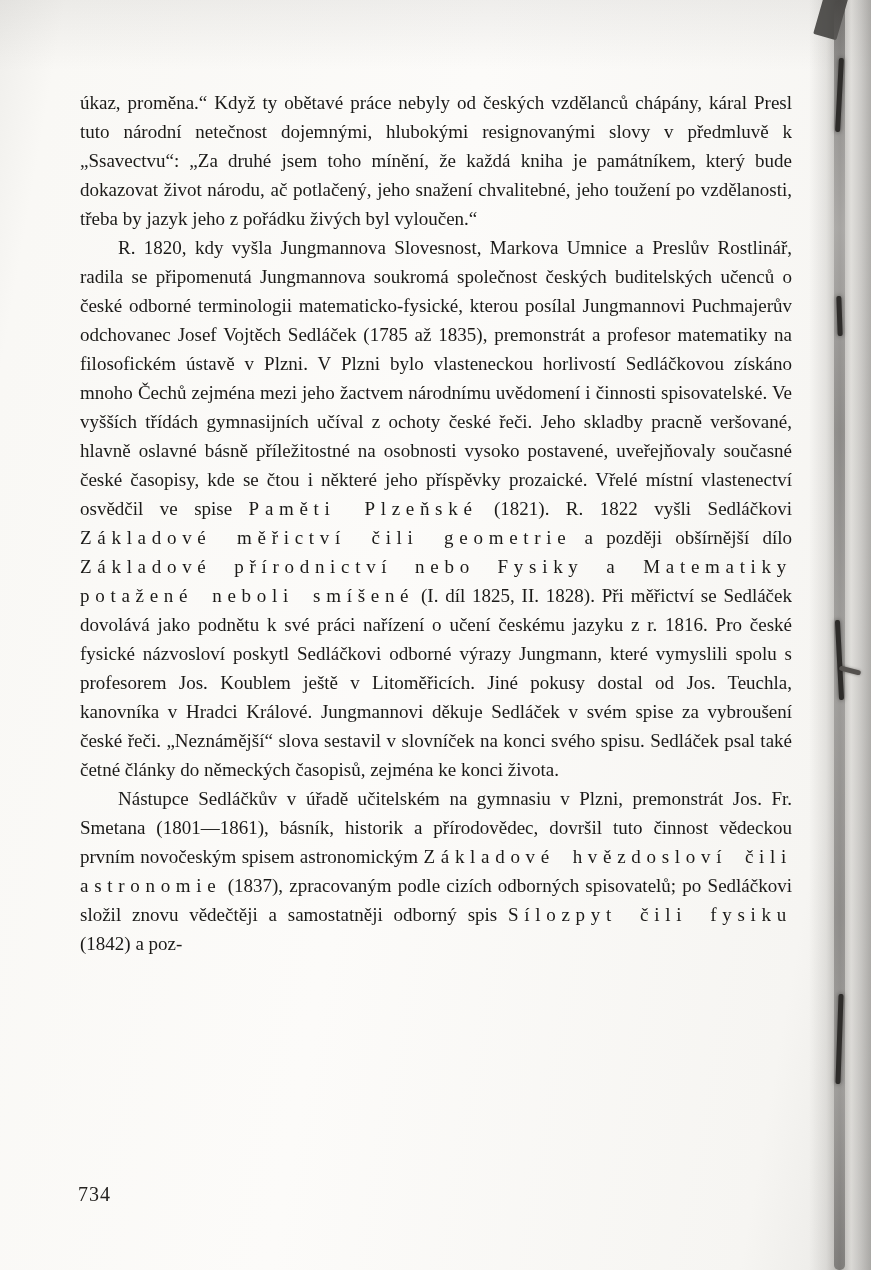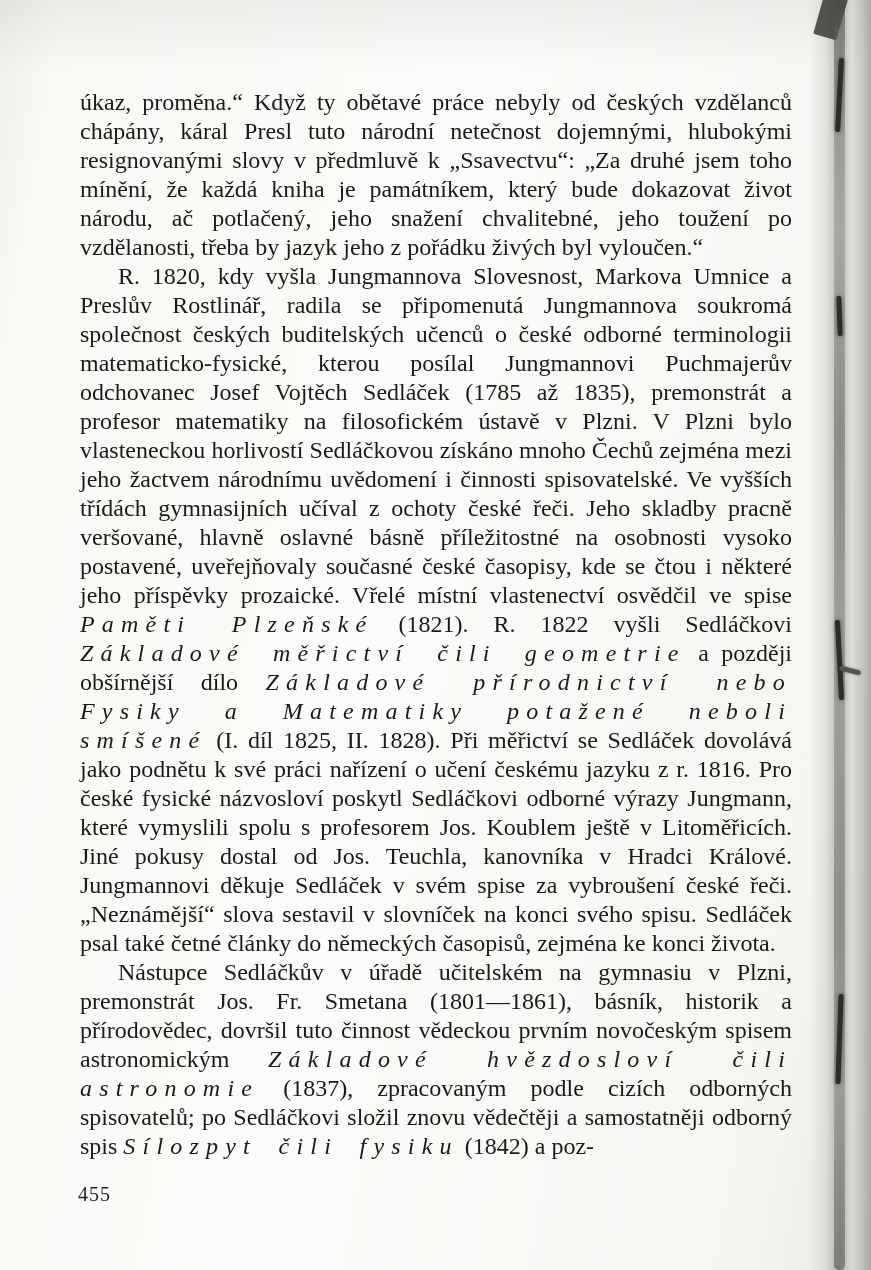--- a/index.html
+++ b/index.html
@@ -12,28 +12,28 @@
   .page {
     position: absolute; inset: 0;
     background: linear-gradient(100deg, #efeeeb 0%, #f9f8f5 6%, #fcfbf9 45%, #f6f5f2 88%, #e8e7e4 100%);
   }
   .scan-top-shade {
     position: absolute; top: 0; left: 0; right: 0; height: 70px;
     background: linear-gradient(to bottom, rgba(120,118,115,0.10), rgba(120,118,115,0));
   }
   .text-block {
     position: absolute; left: 80px; top: 88px; width: 712px;
-    color: #1b1a18; font-size: 24px; line-height: 29px;
+    color: #1b1a18; font-size: 19px; line-height: 29px;
     text-align: justify;
   }
   .para { margin: 0; }
   .para.indent { text-indent: 38px; }
   .seg-normal { }
   .seg-italic { }
-  .seg-spaced { letter-spacing: 0.30em; word-spacing: 0.35em; font-style: italic; }
+  .seg-spaced { letter-spacing: 0.30em; word-spacing: 0.35em; }
   .page-number {
     position: absolute; left: 78px; top: 1183px;
     font-size: 20px; color: #242220; letter-spacing: 1px;
   }
   
   .binding {
     position: absolute; top: 0; right: 0; width: 62px; height: 1270px;
     background: linear-gradient(to right,
       rgba(170,168,164,0) 0%,
       rgba(150,148,144,0.22) 28%,
@@ -74,21 +74,21 @@
 
 <div class="page">
   <div class="scan-top-shade"></div>
 
   <div class="text-block">
       <p class="para"><span class="seg-normal">úkaz, proměna.“ Když ty obětavé práce nebyly od českých vzdělanců chápány, káral Presl tuto národní netečnost dojemnými, hlubokými resignovanými slovy v předmluvě k „Ssavectvu“: „Za druhé jsem toho mínění, že každá kniha je památníkem, který bude dokazovat život národu, ač potlačený, jeho snažení chvalitebné, jeho toužení po vzdělanosti, třeba by jazyk jeho z pořádku živých byl vyloučen.“</span></p>
       <p class="para indent"><span class="seg-normal">R. 1820, kdy vyšla Jungmannova Slovesnost, Markova Umnice a Preslův Rostlinář, radila se připomenutá Jungmannova soukromá společnost českých buditelských učenců o české odborné terminologii matematicko-fysické, kterou posílal Jungmannovi Puchmajerův odchovanec </span><span class="seg-italic">Josef Vojtěch Sedláček</span><span class="seg-normal"> (1785 až 1835), premonstrát a profesor matematiky na filosofickém ústavě v Plzni. V Plzni bylo vlasteneckou horlivostí Sedláčkovou získáno mnoho Čechů zejména mezi jeho žactvem národnímu uvědomení i činnosti spisovatelské. Ve vyšších třídách gymnasijních učíval z ochoty české řeči. Jeho skladby pracně veršované, hlavně oslavné básně příležitostné na osobnosti vysoko postavené, uveřejňovaly současné české časopisy, kde se čtou i některé jeho příspěvky prozaické. Vřelé místní vlastenectví osvědčil ve spise </span><span class="seg-spaced">Paměti Plzeňské</span><span class="seg-normal"> (1821). R. 1822 vyšli Sedláčkovi </span><span class="seg-spaced">Základové měřictví čili geometrie</span><span class="seg-normal"> a později obšírnější dílo </span><span class="seg-spaced">Základové přírodnictví nebo Fysiky a Matematiky potažené neboli smíšené</span><span class="seg-normal"> (I. díl 1825, II. 1828). Při měřictví se Sedláček dovolává jako podnětu k své práci nařízení o učení českému jazyku z r. 1816. Pro české fysické názvosloví poskytl Sedláčkovi odborné výrazy Jungmann, které vymyslili spolu s profesorem Jos. Koublem ještě v Litoměřicích. Jiné pokusy dostal od Jos. Teuchla, kanovníka v Hradci Králové. Jungmannovi děkuje Sedláček v svém spise za vybroušení české řeči. „Neznámější“ slova sestavil v slovníček na konci svého spisu. Sedláček psal také četné články do německých časopisů, zejména ke konci života.</span></p>
       <p class="para indent"><span class="seg-normal">Nástupce Sedláčkův v úřadě učitelském na gymnasiu v Plzni, premonstrát </span><span class="seg-italic">Jos. Fr. Smetana</span><span class="seg-normal"> (1801—1861), básník, historik a přírodovědec, dovršil tuto činnost vědeckou prvním novočeským spisem astronomickým </span><span class="seg-spaced">Základové hvězdosloví čili astronomie</span><span class="seg-normal"> (1837), zpracovaným podle cizích odborných spisovatelů; po Sedláčkovi složil znovu vědečtěji a samostatněji odborný spis </span><span class="seg-spaced">Sílozpyt čili fysiku</span><span class="seg-normal"> (1842) a poz-</span></p>
     </div>
 
-  <div class="page-number">455</div>
+  <div class="page-number">734</div>
 
   <div class="binding">
     <div class="corner-mark"></div>
     <div class="spine-shadow"></div>
     <div class="stitch stitch-1"></div>
     <div class="stitch stitch-2"></div>
     <div class="stitch stitch-3"></div>
     <div class="thread-loop"></div>
     <div class="stitch stitch-4"></div>
   </div>

